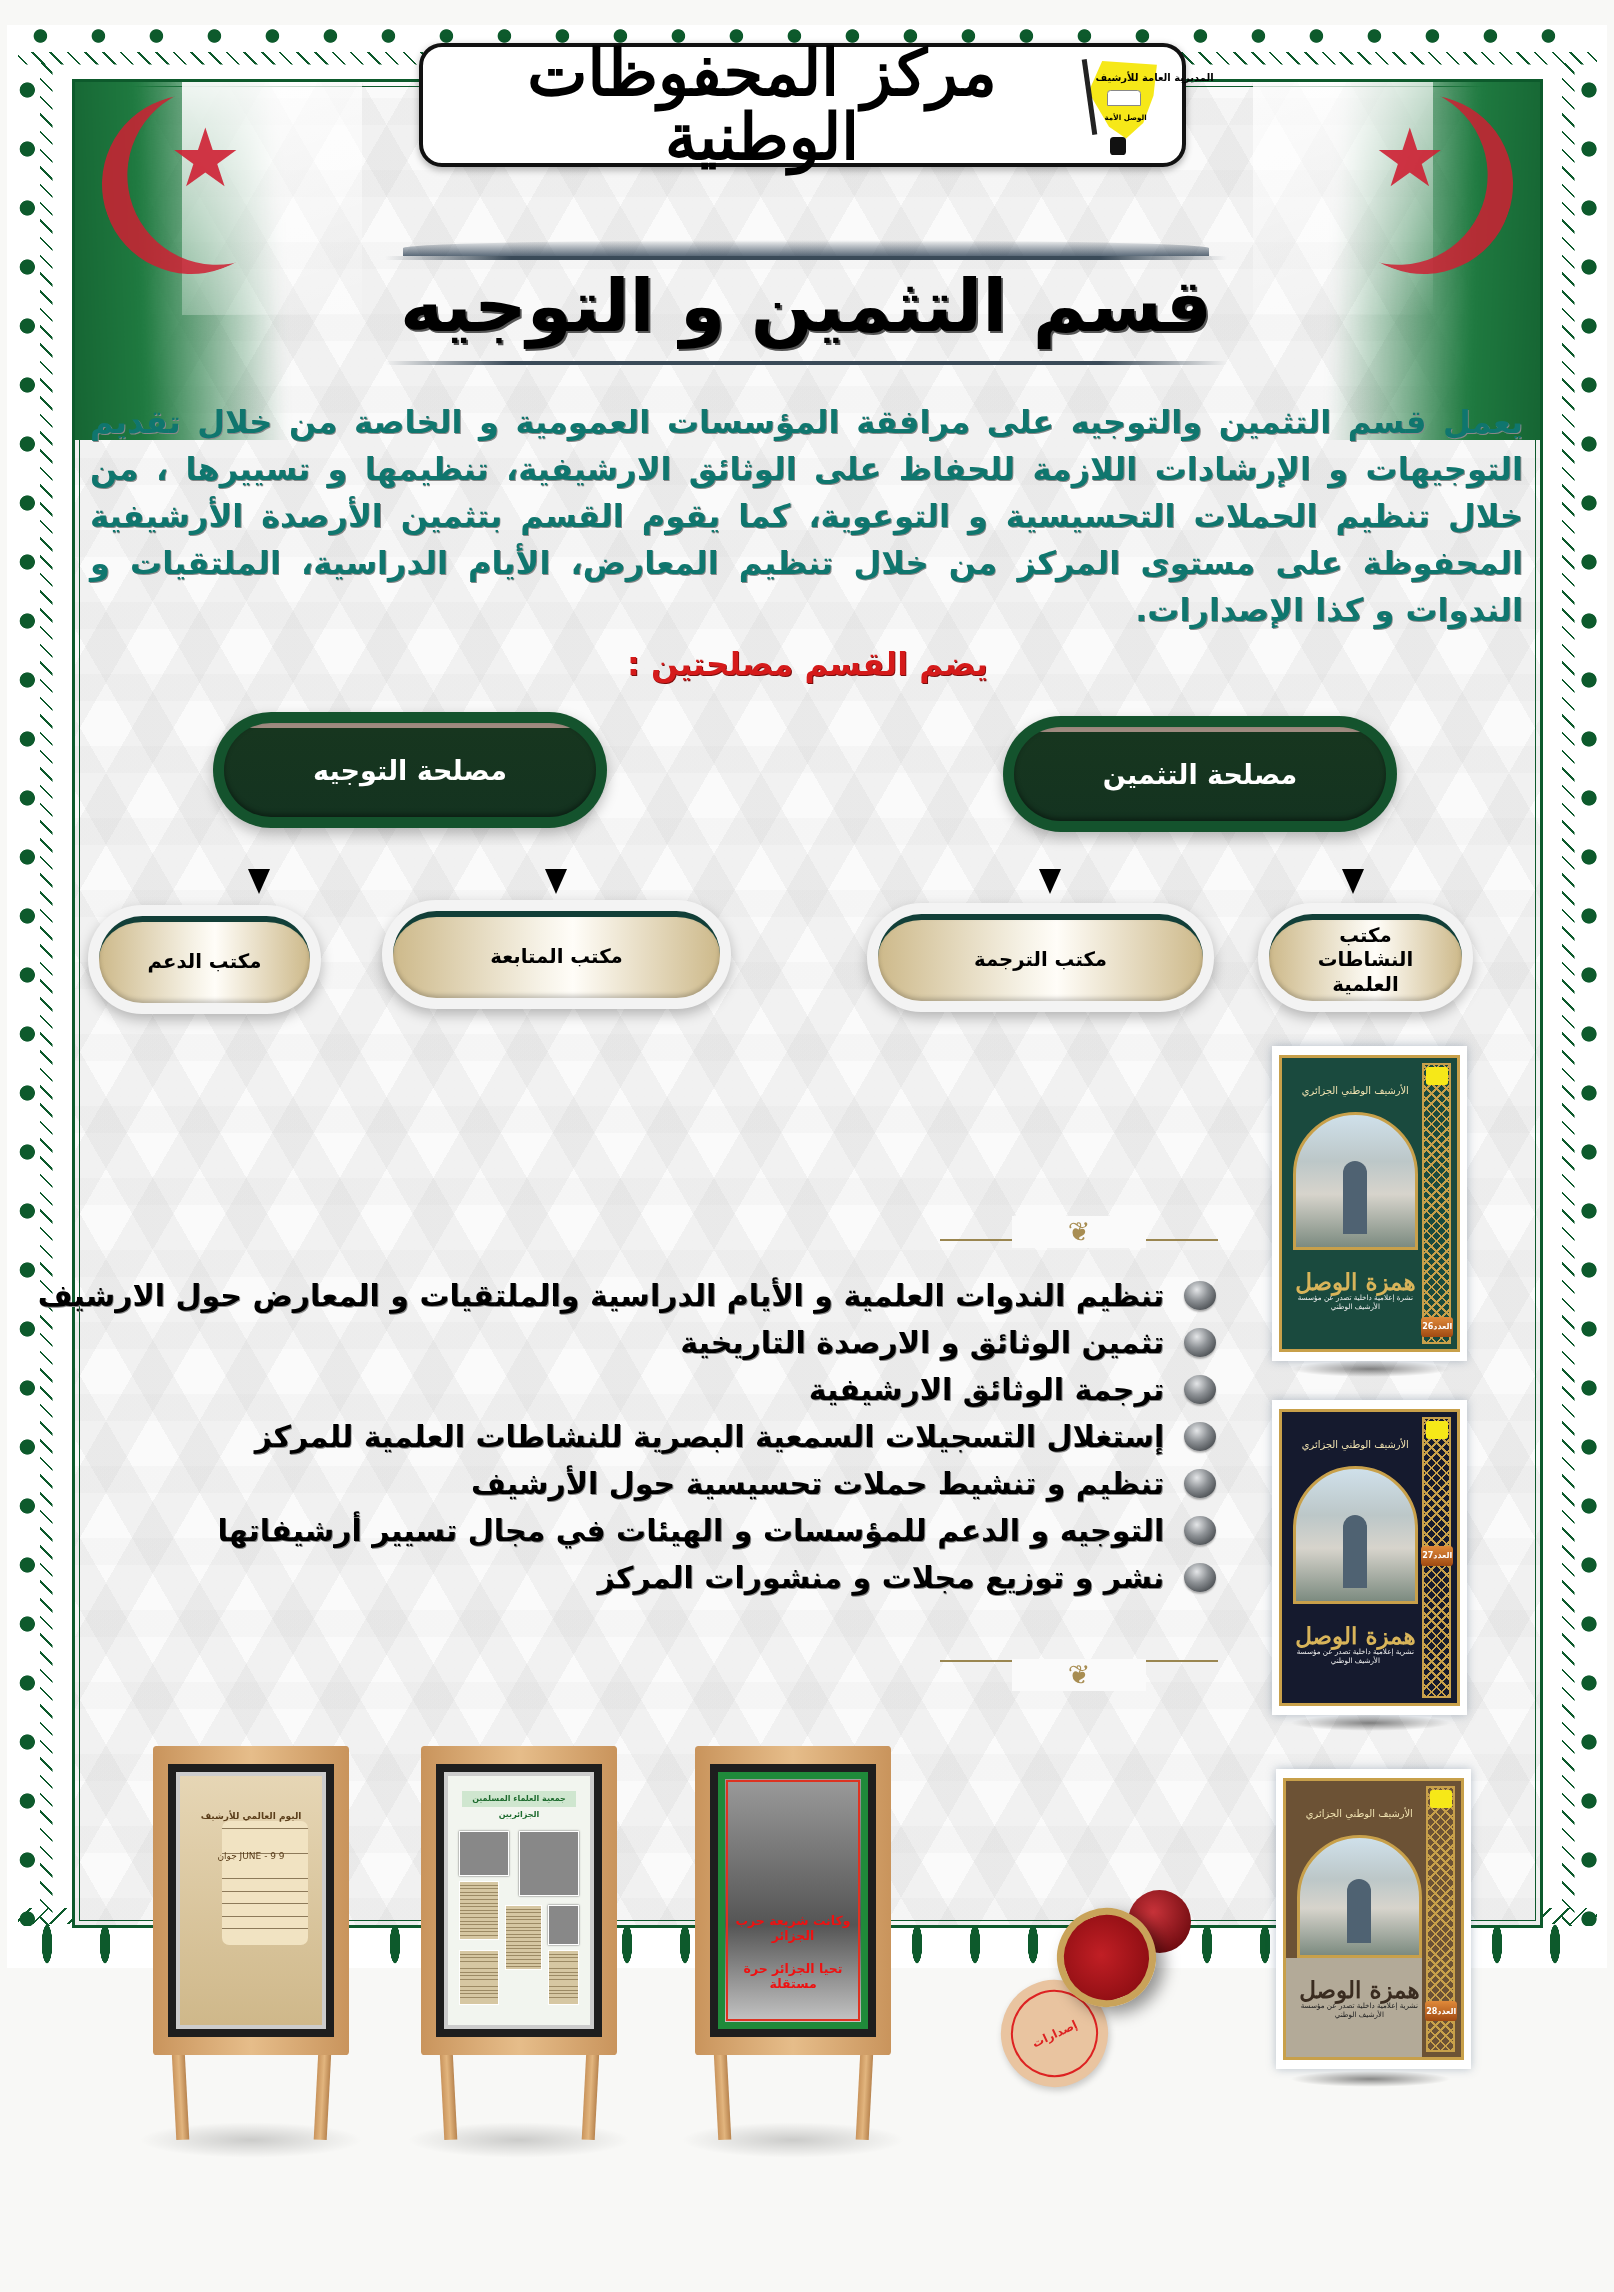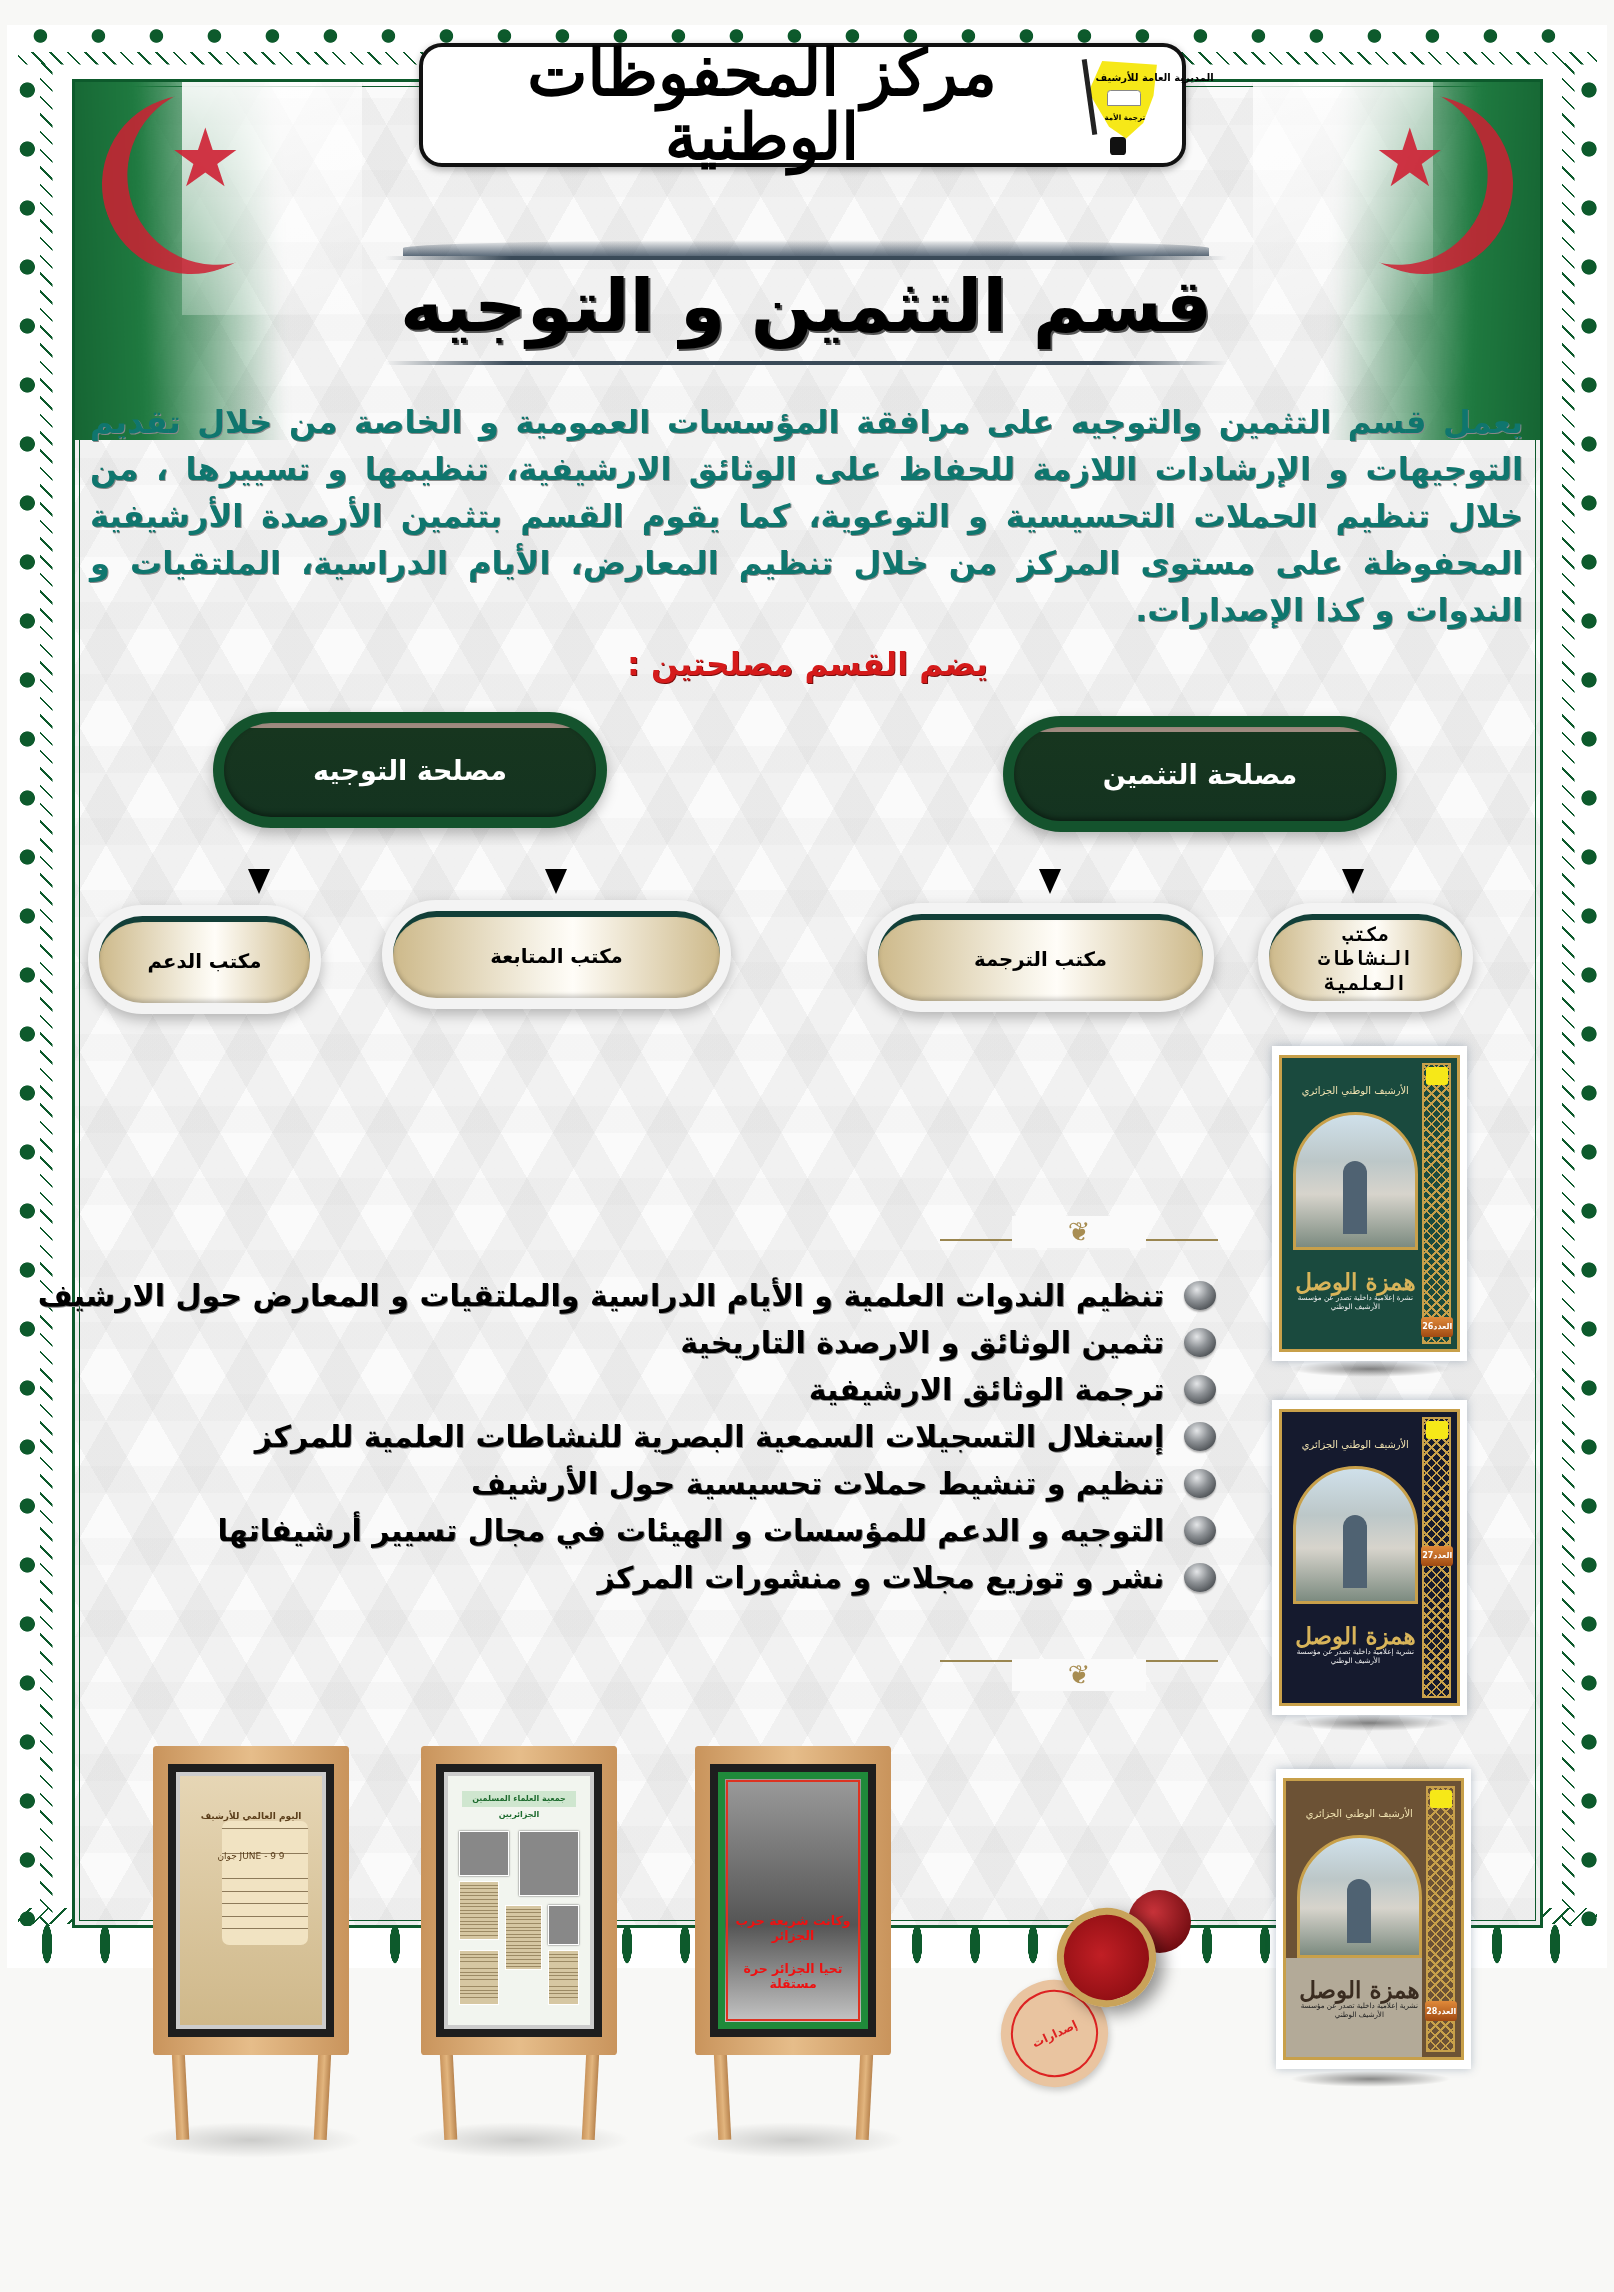--- a/index.html
+++ b/index.html
@@ -229,21 +229,21 @@
 </div>
 
 <div class="logo-banner" dir="ltr">
   <div class="logo-title" dir="rtl">مركز المحفوظات الوطنية</div>
   <div class="logo-emblem">
     <div class="map"></div>
     <div class="pen"></div>
     <div class="book"></div>
     <div class="ink"></div>
     <div class="caption">المديرية العامة للأرشيف</div>
-    <div class="caption2">ترجمة الأمة</div>
+    <div class="caption2">الوصل الأمة</div>
   </div>
 </div>
 
 <div class="title-wrap">
   <div class="title-shade"></div>
   <div class="title-line top"></div>
   <h1 class="page-title">قسم التثمين و التوجيه</h1>
   <div class="title-line bottom"></div>
 </div>
 
@@ -256,21 +256,21 @@
 <div class="service-pill" style="left:213px; top:712px; width:394px;">
   <div class="inner">مصلحة التوجيه</div>
 </div>
 
 <div class="arrow-down" style="left:1342px; top:869px;"></div>
 <div class="arrow-down" style="left:1039px; top:869px;"></div>
 <div class="arrow-down" style="left:545px; top:869px;"></div>
 <div class="arrow-down" style="left:248px; top:869px;"></div>
 
 <div class="office-pill" style="left:1258px; top:903px; width:215px;">
-  <div class="inner" style="padding:4px 27px;font-family:Liberation Mono, monospace;">مكتب النشاطات العلمية</div>
+  <div class="inner" style="padding:4px 27px;">مكتب النشاطات العلمية</div>
 </div>
 <div class="office-pill" style="left:867px; top:903px; width:347px;">
   <div class="inner">مكتب الترجمة</div>
 </div>
 <div class="office-pill" style="left:382px; top:900px; width:349px;">
   <div class="inner">مكتب المتابعة</div>
 </div>
 <div class="office-pill" style="left:88px; top:905px; width:233px;">
   <div class="inner">مكتب الدعم</div>
 </div>

